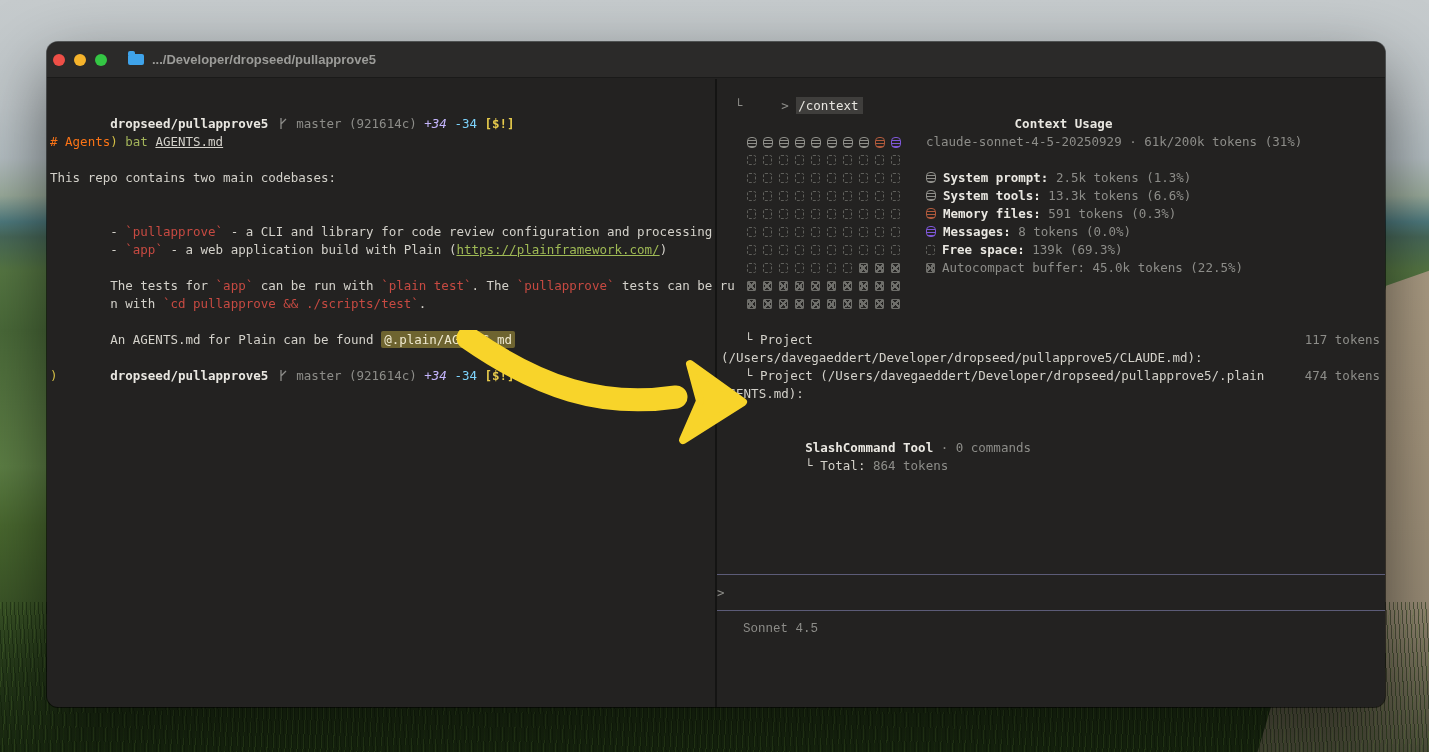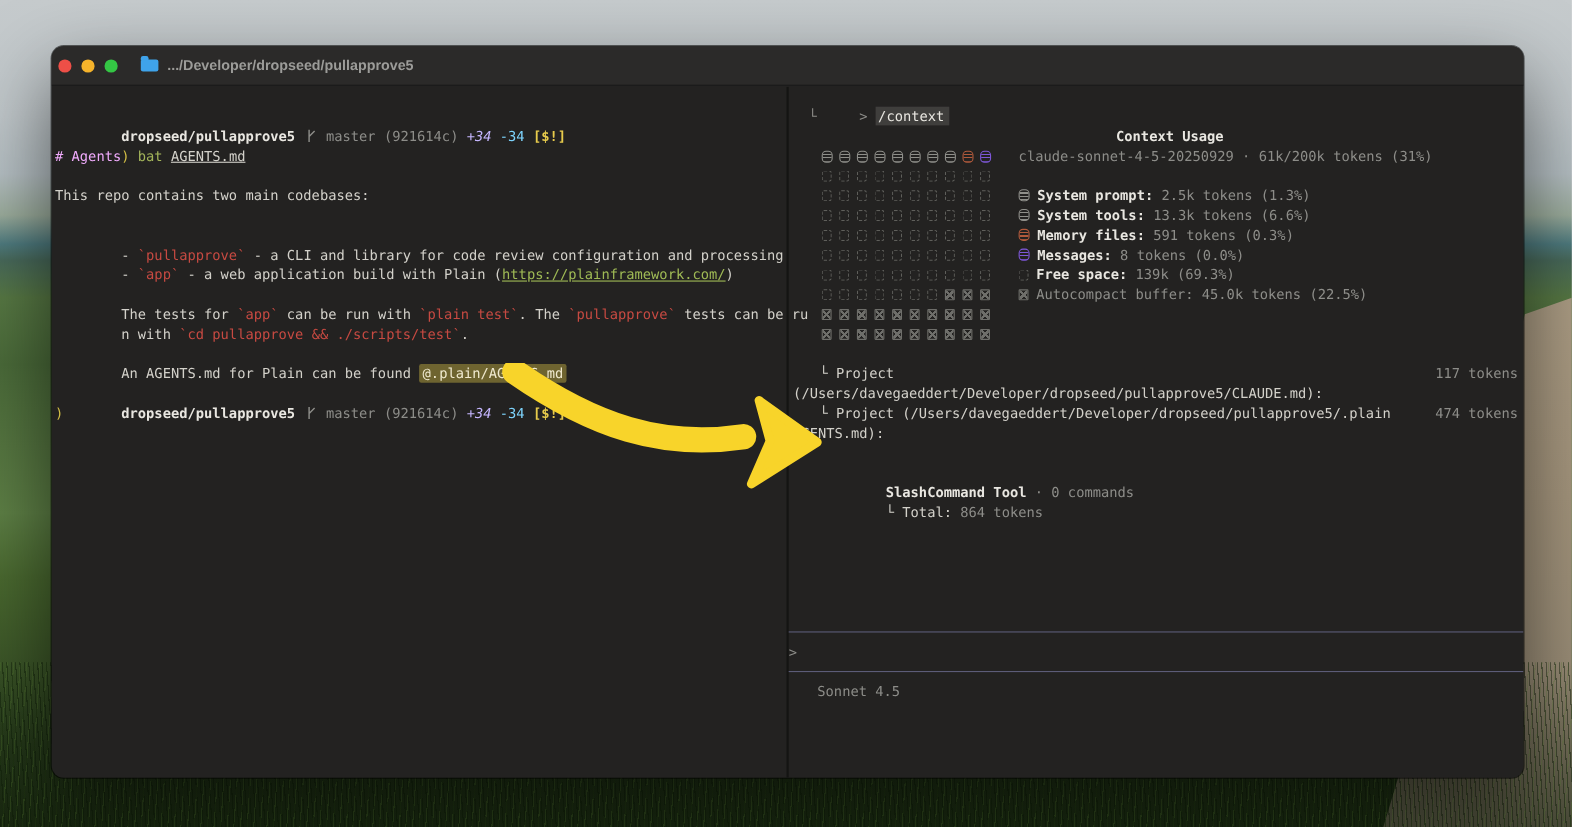--- a/index.html
+++ b/index.html
@@ -45,21 +45,21 @@
   .line { height:18px; white-space:pre; }
 
   
   .bold-w  { color:#e9e7e1; font-weight:bold; }
   .gray    { color:#8d8d89; }
   .olive   { color:#c4b5fd;font-style:italic; }
   .dred    { color:#7dd3fc; }
   .byellow { color:#e7cb4c; font-weight:bold; }
   .yellow  { color:#d4bf45; }
   .green   { color:#a3b45a; }
-  .orange  { color:#f0abfc; }
+  .orange  { color:#f97316; }
   .code-r  { color:#c74a42; }
   .url     { color:#9fba55; text-decoration:underline; }
   .under   { text-decoration:underline; }
   .mention { background:#6e6430; color:#f0ead0; padding:1px 3px; border-radius:2px; }
   .cmd-hl  { background:#3f3e3c; color:#e9e7e1; padding:1px 4px 1px 2px; }
 
   
   .ml14 { margin-left:14px; } .ml24 { margin-left:24px; } .ml26 { margin-left:26px;text-align:center; }
 
   
@@ -78,21 +78,21 @@
   .ic { margin-right:7px; vertical-align:-1px; }
 
   .flexline { display:flex; white-space:pre;justify-content:space-between; }
   .tokens { margin-left:auto; flex:0 0 auto; }
   .clipgrow { flex:1 1 auto; overflow:hidden; }
 
   
   .bottom { position:absolute; left:0; right:0; top:495px; border-top:1px solid #5c5c78; }
   .prompt-line { height:36px; display:flex; align-items:center; border-bottom:1px solid #5c5c78;
     white-space:pre; }
-  .status { margin:9px 0 4px 26px; height:18px; }
+  .status { margin:9px 0 4px 26px; height:18px;font-family:Liberation Mono, monospace; }
 
   
   .arrow { position:absolute; left:440px; top:330px; pointer-events:none; }
   .branch-ic { margin:0 2px; vertical-align:-2px; }
 </style>
 </head>
 <body>
 
 <div class="bg-base"></div>
 <div class="bg-path"></div>

